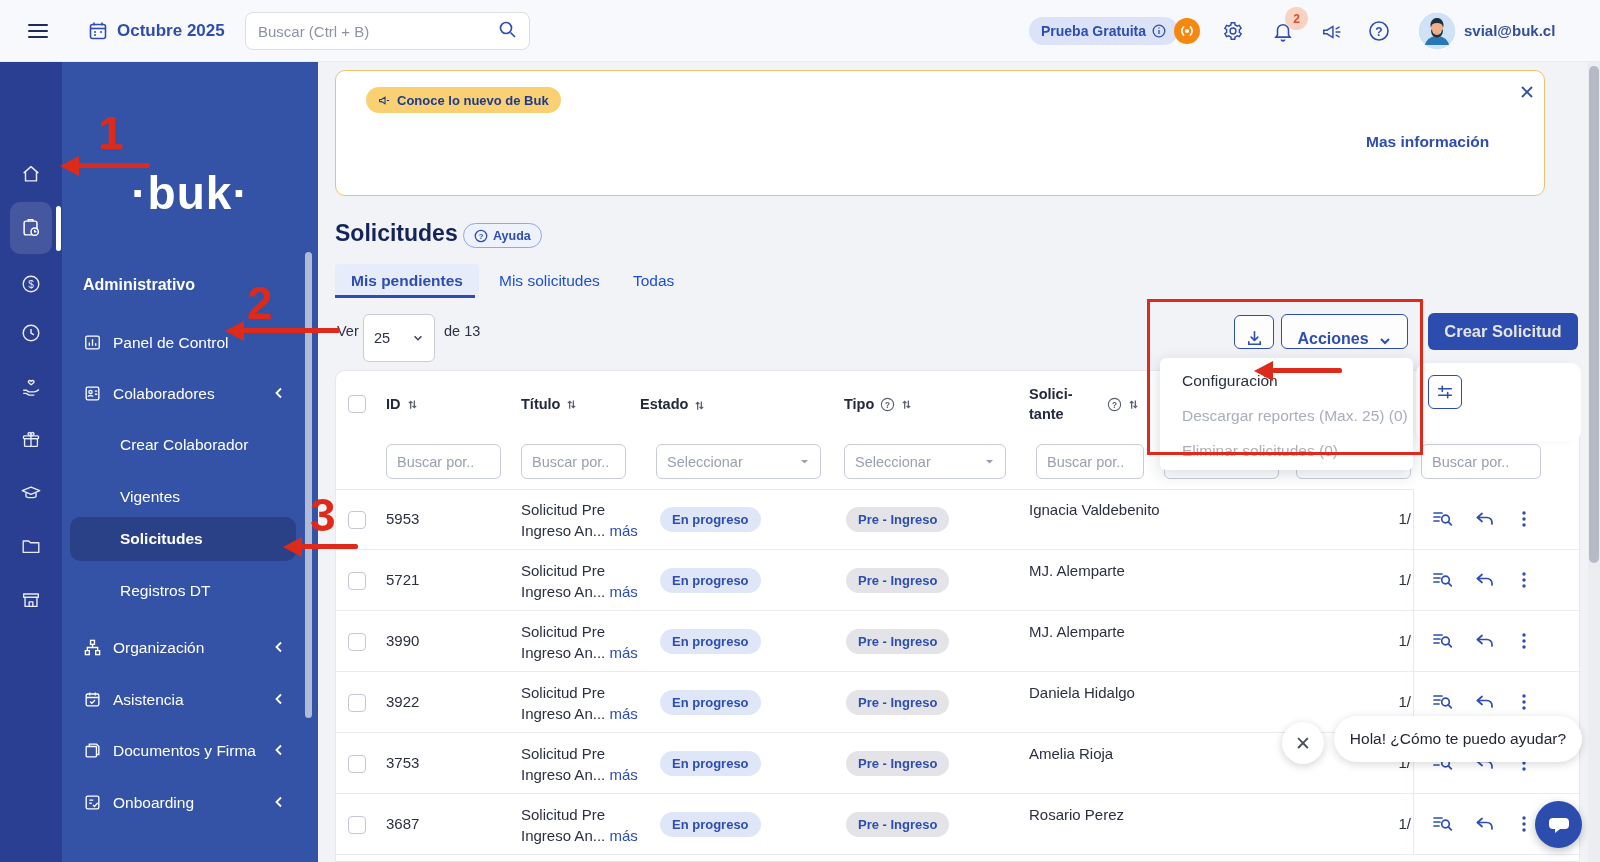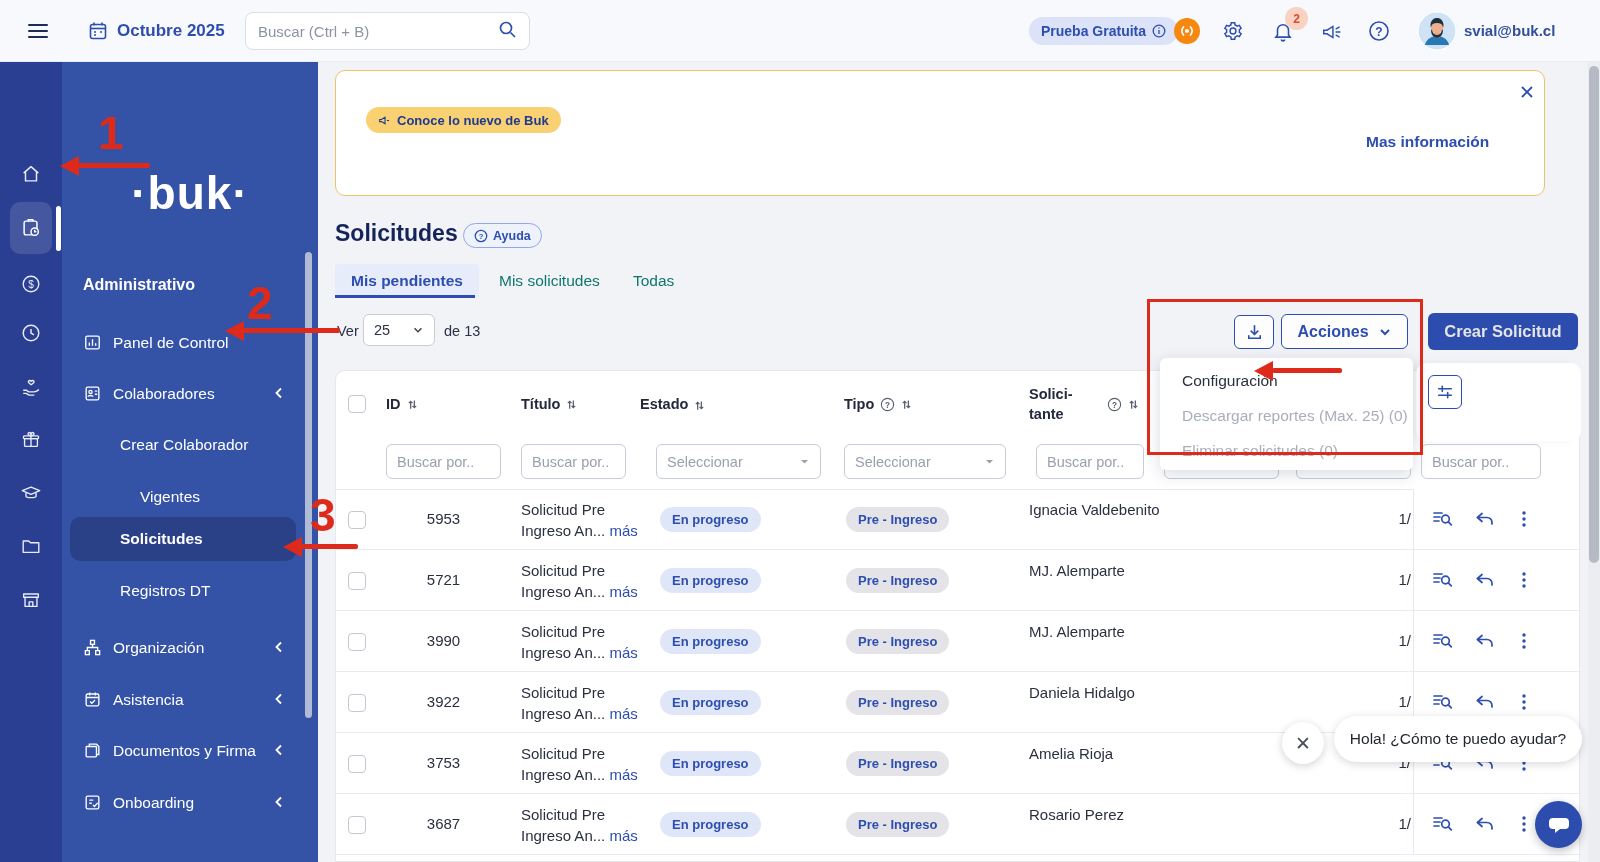--- a/index.html
+++ b/index.html
@@ -27,52 +27,52 @@
   .buklogo { left:0; top:104px; width:256px; text-align:center; color:#fff; font-size:46px; font-weight:700; letter-spacing:1px; }
   .side-section { left:21px; top:214px; color:#fff; font-size:16px; font-weight:700; }
   .mi { color:#fff; font-size:15.5px; }
   .mi-ic { left:21px; width:19px; height:19px; }
   .chev { left:210px; width:14px; height:14px; }
   .active-item { left:8px; top:455px; width:226px; height:44px; background:#2b4187; border-radius:10px; }
   .side-scroll { left:243px; top:190px; width:7px; height:466px; background:#c7cedd; opacity:.85; border-radius:4px; }
 
   
   .banner { left:335px; top:70px; width:1210px; height:126px; background:#fff; border:1px solid #eac36b; border-radius:10px; z-index:6; }
-  .banner-badge { left:30px; top:16px; height:26px; background:#f9d173; border-radius:13px; color:#1d3a8f; font-size:13px; font-weight:600; display:flex; align-items:center; gap:6px; padding:0 12px;margin-top:20px; }
+  .banner-badge { left:30px; top:16px; height:26px; background:#f9d173; border-radius:13px; color:#1d3a8f; font-size:13px; font-weight:600; display:flex; align-items:center; gap:6px; padding:0 12px; }
   .banner-text { left:30px; top:54px; width:1000px; font-size:15.5px; line-height:23px; color:#20294e; }
   .banner-link { left:1030px; top:62px; color:#2d4eb0; font-size:15.5px; font-weight:600; }
 
   
   .pagetitle { left:335px; top:220px; font-size:23px; font-weight:700; color:#14235a; }
   .ayuda { left:463px; top:223px; height:25px; border:1px solid #93a7e3; background:#eef2fd; border-radius:13px; color:#2d4eb0; font-size:12.5px; font-weight:600; display:flex; align-items:center; gap:5px; padding:0 10px; }
   .tab { top:264px; height:33px; display:flex; align-items:center; padding:0 16px; font-size:15.5px; }
   .tab.on { left:335px; background:#e7ecfa; color:#2d4eb0; font-weight:600; border-radius:4px 4px 0 0; }
   .tab-underline { left:335px; top:295px; width:140px; height:3px; background:#2d4eb0; }
-  .tab.off { color:#0f766e; }
+  .tab.off { color:#1d4ed8; }
   .ver-label { font-size:14.5px; color:#2b3147; }
-  .perpage { left:363px; top:314px; width:72px; height:32px; border:1px solid #c8ccd8; border-radius:6px; background:#fff; display:flex; align-items:center; justify-content:space-between; padding:0 10px; font-size:14.5px; color:#2b3147; }
-
-  
-  .btn-outline { border:1.5px solid #2d4eb0; border-radius:6px; background:#fdfdfe; color:#2d4eb0; display:flex; align-items:center; justify-content:center; }
+  .perpage { left:363px; top:314px; width:72px; height:48px; border:1px solid #c8ccd8; border-radius:6px; background:#fff; display:flex; align-items:center; justify-content:space-between; padding:0 10px; font-size:14.5px; color:#2b3147; }
+
+  
+  .btn-outline { border:1.5px solid #2d4eb0; border-radius:6px; background:#fdfdfe; color:#2d4eb0; display:flex; align-items:flex-end; justify-content:center; }
   .btn-download { left:1234px; top:315px; width:40px; height:34px; }
   .btn-acciones { left:1281px; top:314px; width:127px; height:35px; gap:9px; font-size:16px; font-weight:600; }
   .btn-create { left:1428px; top:313px; width:150px; height:37px; background:#2c4cae; border-radius:6px; color:#e5e5e5; font-size:16.5px; font-weight:700; display:flex; align-items:center; justify-content:center; }
 
   
   .tablecard { left:335px; top:370px; width:1245px; height:492px; background:#fff; border:1px solid #e6e8ee; border-radius:10px 10px 0 0; z-index:4; }
   .th { font-size:14.5px; font-weight:700; color:#23293c; display:flex; align-items:center; gap:6px; }
   .checkbox { width:18px; height:18px; border:1.5px solid #c4c8d3; border-radius:4px; background:#fff; }
   .flt { height:35px; border:1px solid #c8ccd8; border-radius:6px; background:#fff; font-size:14.5px; color:#9aa0ae; padding:0 10px; font-family:inherit; outline:none; }
   .flt::placeholder { color:#9aa0ae; }
   .fsel { display:flex; align-items:center; justify-content:space-between; }
   .hdr-divider { left:0; top:118px; width:1077px; height:1px; background:#e6e8ee; }
   .rows { left:0; top:118px; width:1245px; }
   .trow { position:relative; width:1245px; height:61px; border-bottom:1px solid #e9ebef; }
   .cell { position:absolute; font-size:15px; color:#2b3040; }
-  .c-id { left:50px; top:21px; width:115px; text-align:center; }
+  .c-id { left:50px; top:21px; width:115px; text-align:left; }
   .c-tit { left:185px; top:10px; width:126px; line-height:21px; }
   .mas { color:#2d4eb0;margin-top:31px; }
   .pillbadge { position:absolute; height:25px; border-radius:13px; font-size:13px; font-weight:600; color:#2d4eb0; display:flex; align-items:center; padding:0 12px; top:18px; }
   .b-estado { left:324px; background:#dfe6f8; }
   .b-tipo { left:510px; background:#e4e4e8; }
   .c-sol { left:693px; top:11px; width:135px; line-height:20px; }
   .c-prog { left:1040px; top:21px; width:35px; text-align:right; }
   .col-divider { position:absolute; left:1077px; top:0; bottom:0; width:1px; background:#e6e8ee; box-shadow:-5px 0 6px rgba(30,40,80,.05); }
   .rowic { position:absolute; top:18px; width:24px; height:24px; }
   .sticky-hdr { left:1080px; top:-8px; width:165px; height:78px; background:#fff; border-radius:10px; box-shadow:-6px 0 10px rgba(30,40,80,.05); }
@@ -283,21 +283,21 @@
         </svg>
     </span>
     <span class="abs mi" style="left:51px;top:323px;">Colaboradores</span>
     <span class="abs chev" style="top:324px;">
       <svg width="14" height="14" viewBox="0 0 14 14" fill="none" stroke="#fff" stroke-width="1.8">
           <path d="M9 2.5L4.5 7 9 11.5"></path>
         </svg>
     </span>
 
     <span class="abs mi" style="left:58px;top:374px;">Crear Colaborador</span>
-    <span class="abs mi" style="left:58px;top:426px;margin-left:20px;">Vigentes</span>
+    <span class="abs mi" style="left:58px;top:426px;">Vigentes</span>
     <span class="abs mi" style="left:58px;top:478px;">Grupos</span>
     <div class="abs active-item"></div>
     <span class="abs mi" style="left:58px;top:468px;font-weight:600;">Solicitudes</span>
     <span class="abs mi" style="left:58px;top:520px;">Registros DT</span>
 
     <span class="abs mi-ic" style="top:576px;">
       <svg width="19" height="19" viewBox="0 0 24 24" fill="none" stroke="#fff" stroke-width="1.7">
           <rect x="9.5" y="3" width="5" height="5"></rect>
           <rect x="3" y="16" width="5" height="5"></rect>
           <rect x="16" y="16" width="5" height="5"></rect>

